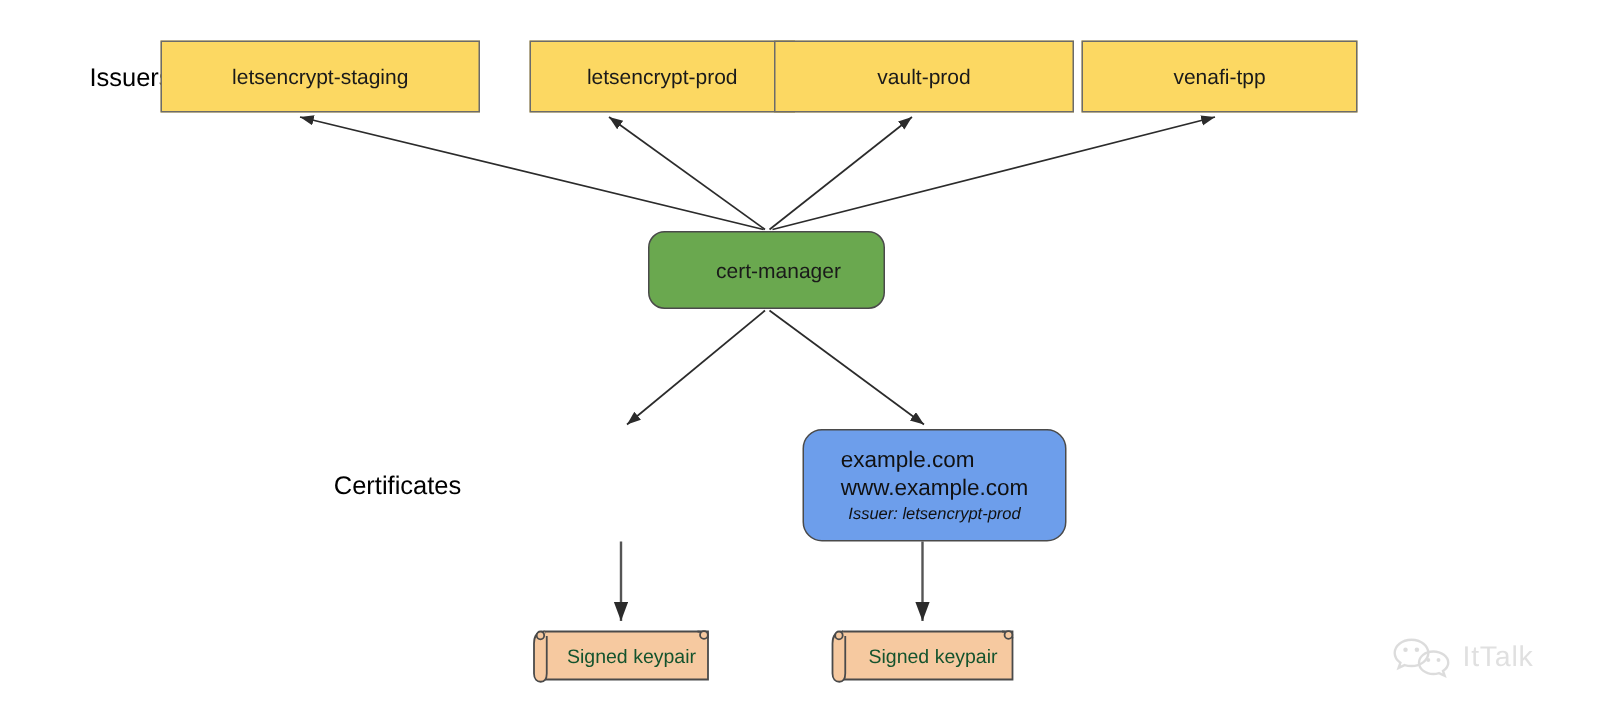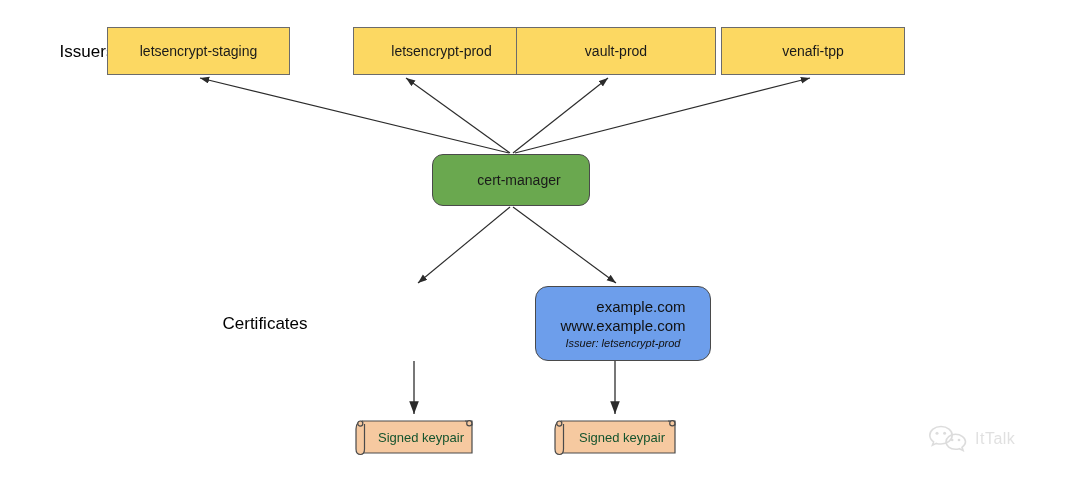--- a/index.html
+++ b/index.html
@@ -91,21 +91,21 @@
     font-size: 15px;
     line-height: 19px;
   }
   .cert-issuer {
     font-size: 11px;
     font-style: italic;
     line-height: 15px;
     margin-top: 1px;
   }
   #cert-1 { left: 336px; width: 155px; }
-  #cert-2 { left: 535px; width: 176px; text-align: right; }
+  #cert-2 { left: 535px; width: 176px; }
 
   
   .secret-scroll {
     position: absolute;
     top: 418px;
     height: 38px;
   }
   #secret-1 { left: 352px; width: 126px; }
   #secret-2 { left: 551px; width: 130px; }
   .secret-label {
@@ -126,21 +126,21 @@
   #watermark {
     position: absolute;
     left: 928px;
     top: 424px;
     display: flex;
     align-items: center;
     gap: 7px;
     opacity: 0.30;
   }
   #watermark-text {
-    font-size: 16px;
+    font-size: 19px;
     color: #9a9a9a;
     letter-spacing: 0.5px;
   }
 </style>
 </head>
 <body>
 
 <div id="canvas">
 
   <svg id="edges" viewBox="0 0 1080 483" width="1080" height="483">
@@ -162,21 +162,21 @@
     <g stroke="#555555" stroke-width="1.6" fill="none" marker-end="url(#ah)">
 
       <path d="M414,361 L414,414"></path>
       <path d="M615,361 L615,414"></path>
     </g>
   </svg>
 
   <div class="row-label" id="label-issuers">Issuers</div>
   <div class="row-label" id="label-certs">Certificates</div>
 
-  <div class="issuer-box" style="left:107px;width:183px;">
+  <div class="issuer-box" style="left:107px;width:213px;">
     <span>letsencrypt-staging</span>
   </div>
   <div class="issuer-box" style="left:315px;width:177px;margin-left:38px;">
     <span>letsencrypt-prod</span>
   </div>
   <div class="issuer-box" style="left:516px;width:200px;">
     <span>vault-prod</span>
   </div>
   <div class="issuer-box" style="left:721px;width:184px;">
     <span>venafi-tpp</span>

